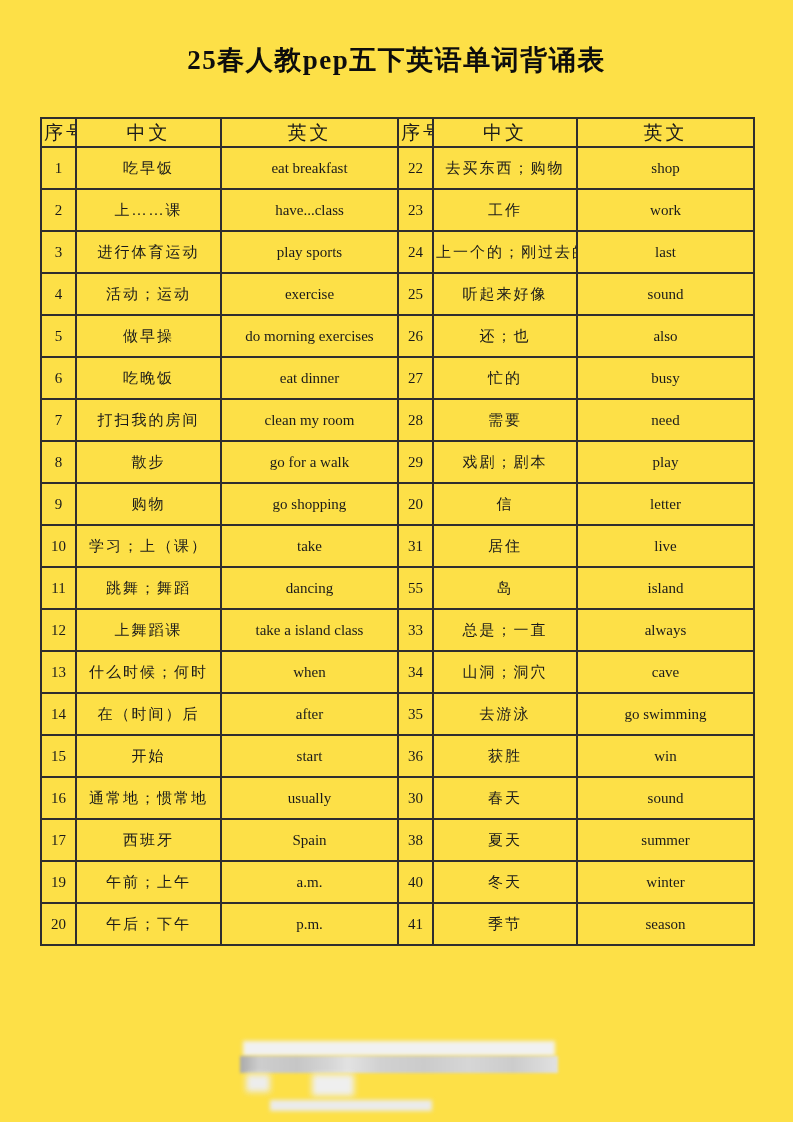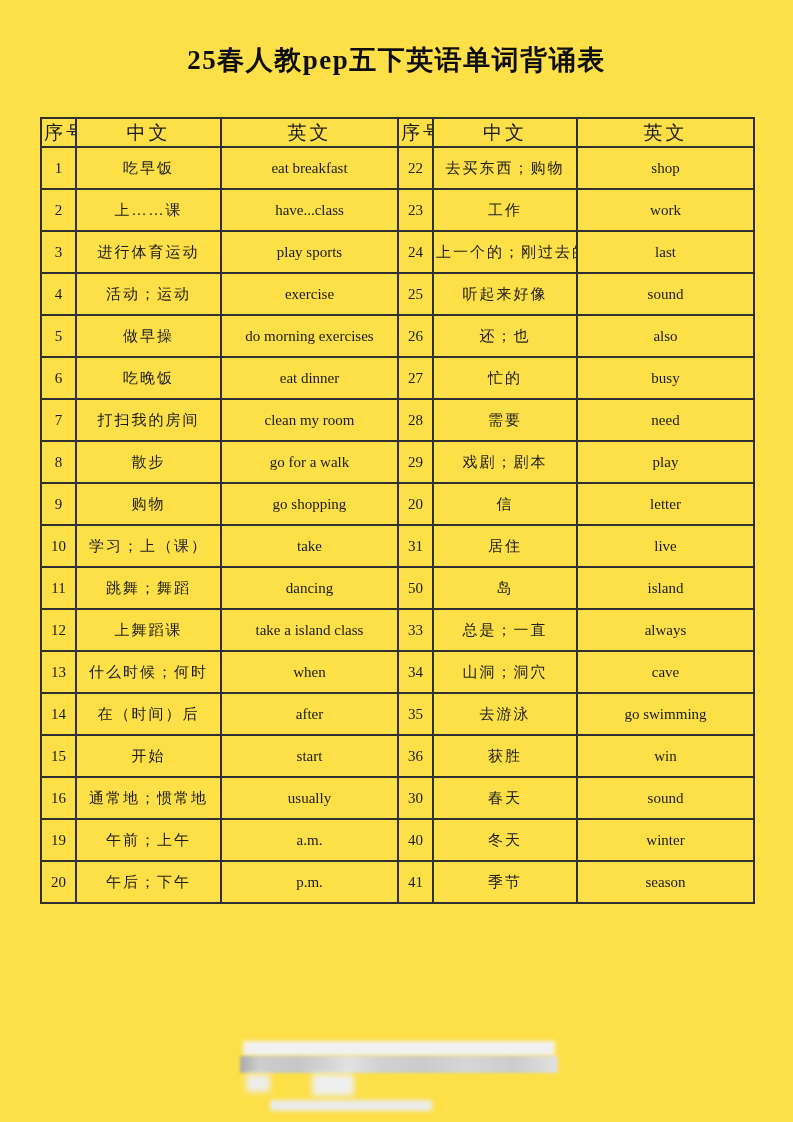--- a/index.html
+++ b/index.html
@@ -181,21 +181,21 @@
     <td class="en">take</td>
     <td class="num">31</td>
     <td class="cn">居住</td>
     <td class="en">live</td>
   </tr>
 
   <tr>
     <td class="num">11</td>
     <td class="cn">跳舞；舞蹈</td>
     <td class="en">dancing</td>
-    <td class="num">50</td>
+    <td class="num">55</td>
     <td class="cn">岛</td>
     <td class="en">island</td>
   </tr>
 
   <tr>
     <td class="num">12</td>
     <td class="cn">上舞蹈课</td>
     <td class="en">take a island class</td>
     <td class="num">33</td>
     <td class="cn">总是；一直</td>
@@ -231,20 +231,28 @@
 
   <tr>
     <td class="num">16</td>
     <td class="cn">通常地；惯常地</td>
     <td class="en">usually</td>
     <td class="num">30</td>
     <td class="cn">春天</td>
     <td class="en">sound</td>
   </tr>
 
+  <tr>
+    <td class="num">17</td>
+    <td class="cn">西班牙</td>
+    <td class="en">Spain</td>
+    <td class="num">38</td>
+    <td class="cn">夏天</td>
+    <td class="en">summer</td>
+  </tr>
 
 
   <tr>
     <td class="num">19</td>
     <td class="cn">午前；上午</td>
     <td class="en">a.m.</td>
     <td class="num">40</td>
     <td class="cn">冬天</td>
     <td class="en">winter</td>
   </tr>

